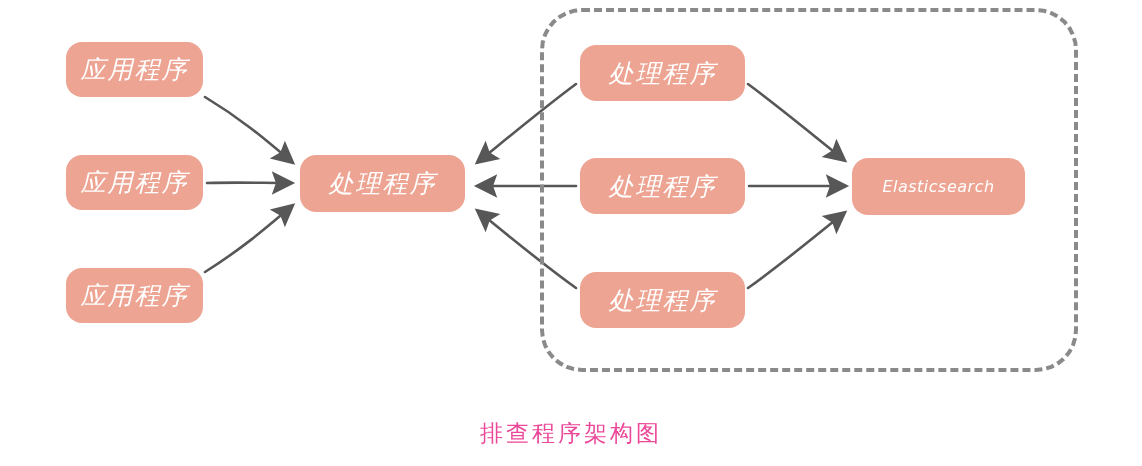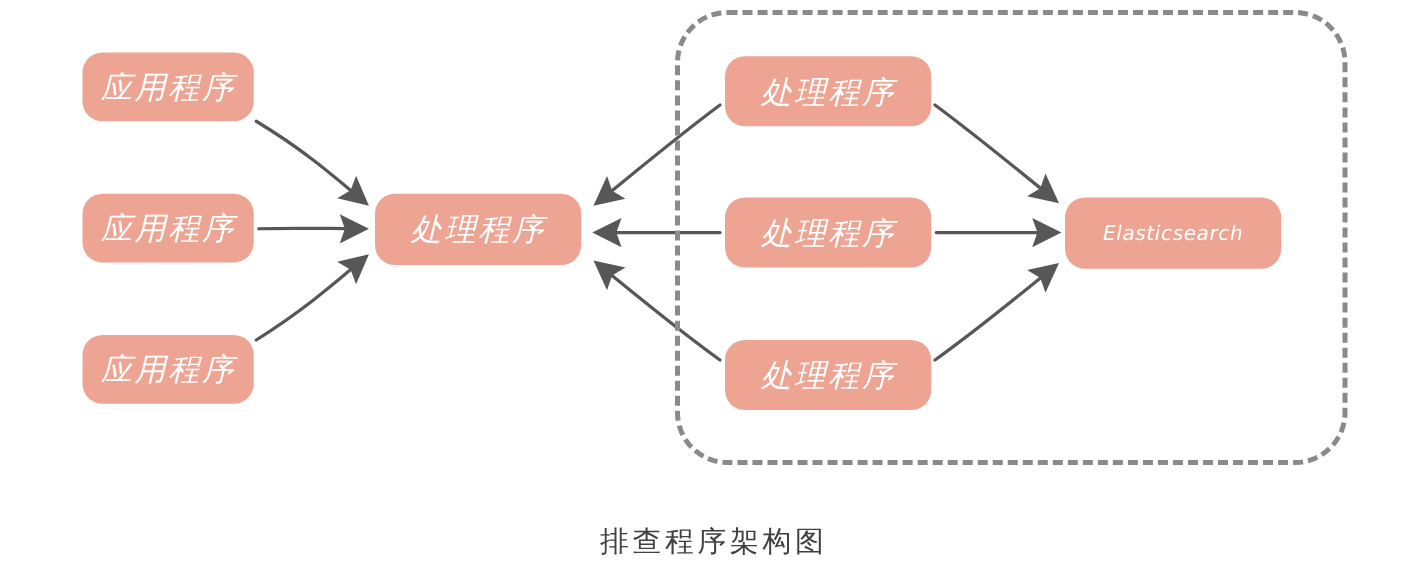--- a/index.html
+++ b/index.html
@@ -62,21 +62,21 @@
     border-radius:42px;
     z-index:1;
   }
 
   #caption{
     position:absolute;
     left:0;top:418px;width:1142px;
     text-align:center;
     font-size:23px;
     letter-spacing:3px;
-    color:#404040;
+    color:#ec4899;
     z-index:3;
   }
 </style>
 </head>
 <body>
 
 <div id="stage">
 
   <svg id="wires" viewBox="0 0 1142 466" xmlns="http://www.w3.org/2000/svg">
     <defs>

